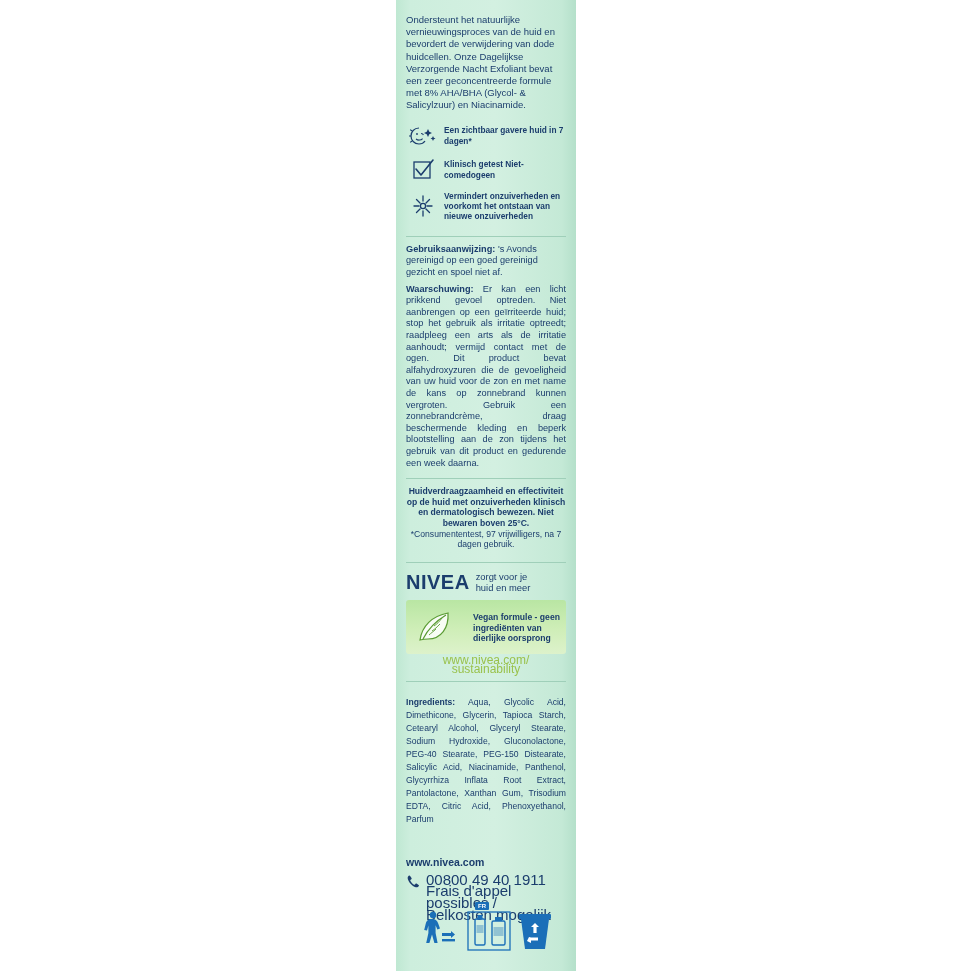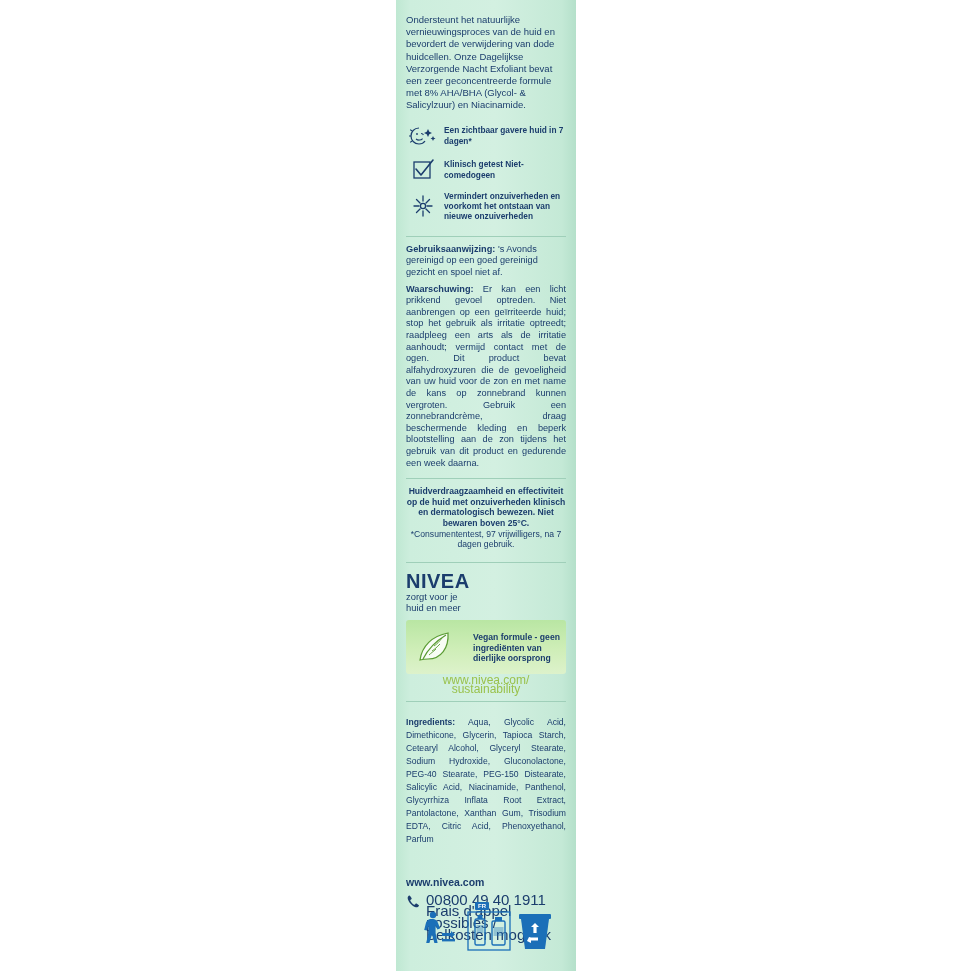--- a/index.html
+++ b/index.html
@@ -95,22 +95,22 @@
 
   
   #nivea-panel {
     margin-top: 12px;
     border-top: 1px solid #9fcfb9;
     border-bottom: 1px solid #9fcfb9;
     padding: 8px 0 6px 0;
   }
   #nivea-head {
     display: flex;
-    align-items: flex-start;
-    flex-direction: column;
+    align-items: center;
+    gap: 6px;
   }
   #nivea-logo {
     font-size: 20px;
     font-weight: bold;
     letter-spacing: 0.5px;
     color: #1b3d6d;
     line-height: 20px;
   }
   #nivea-claim {
     font-size: 9.4px;

